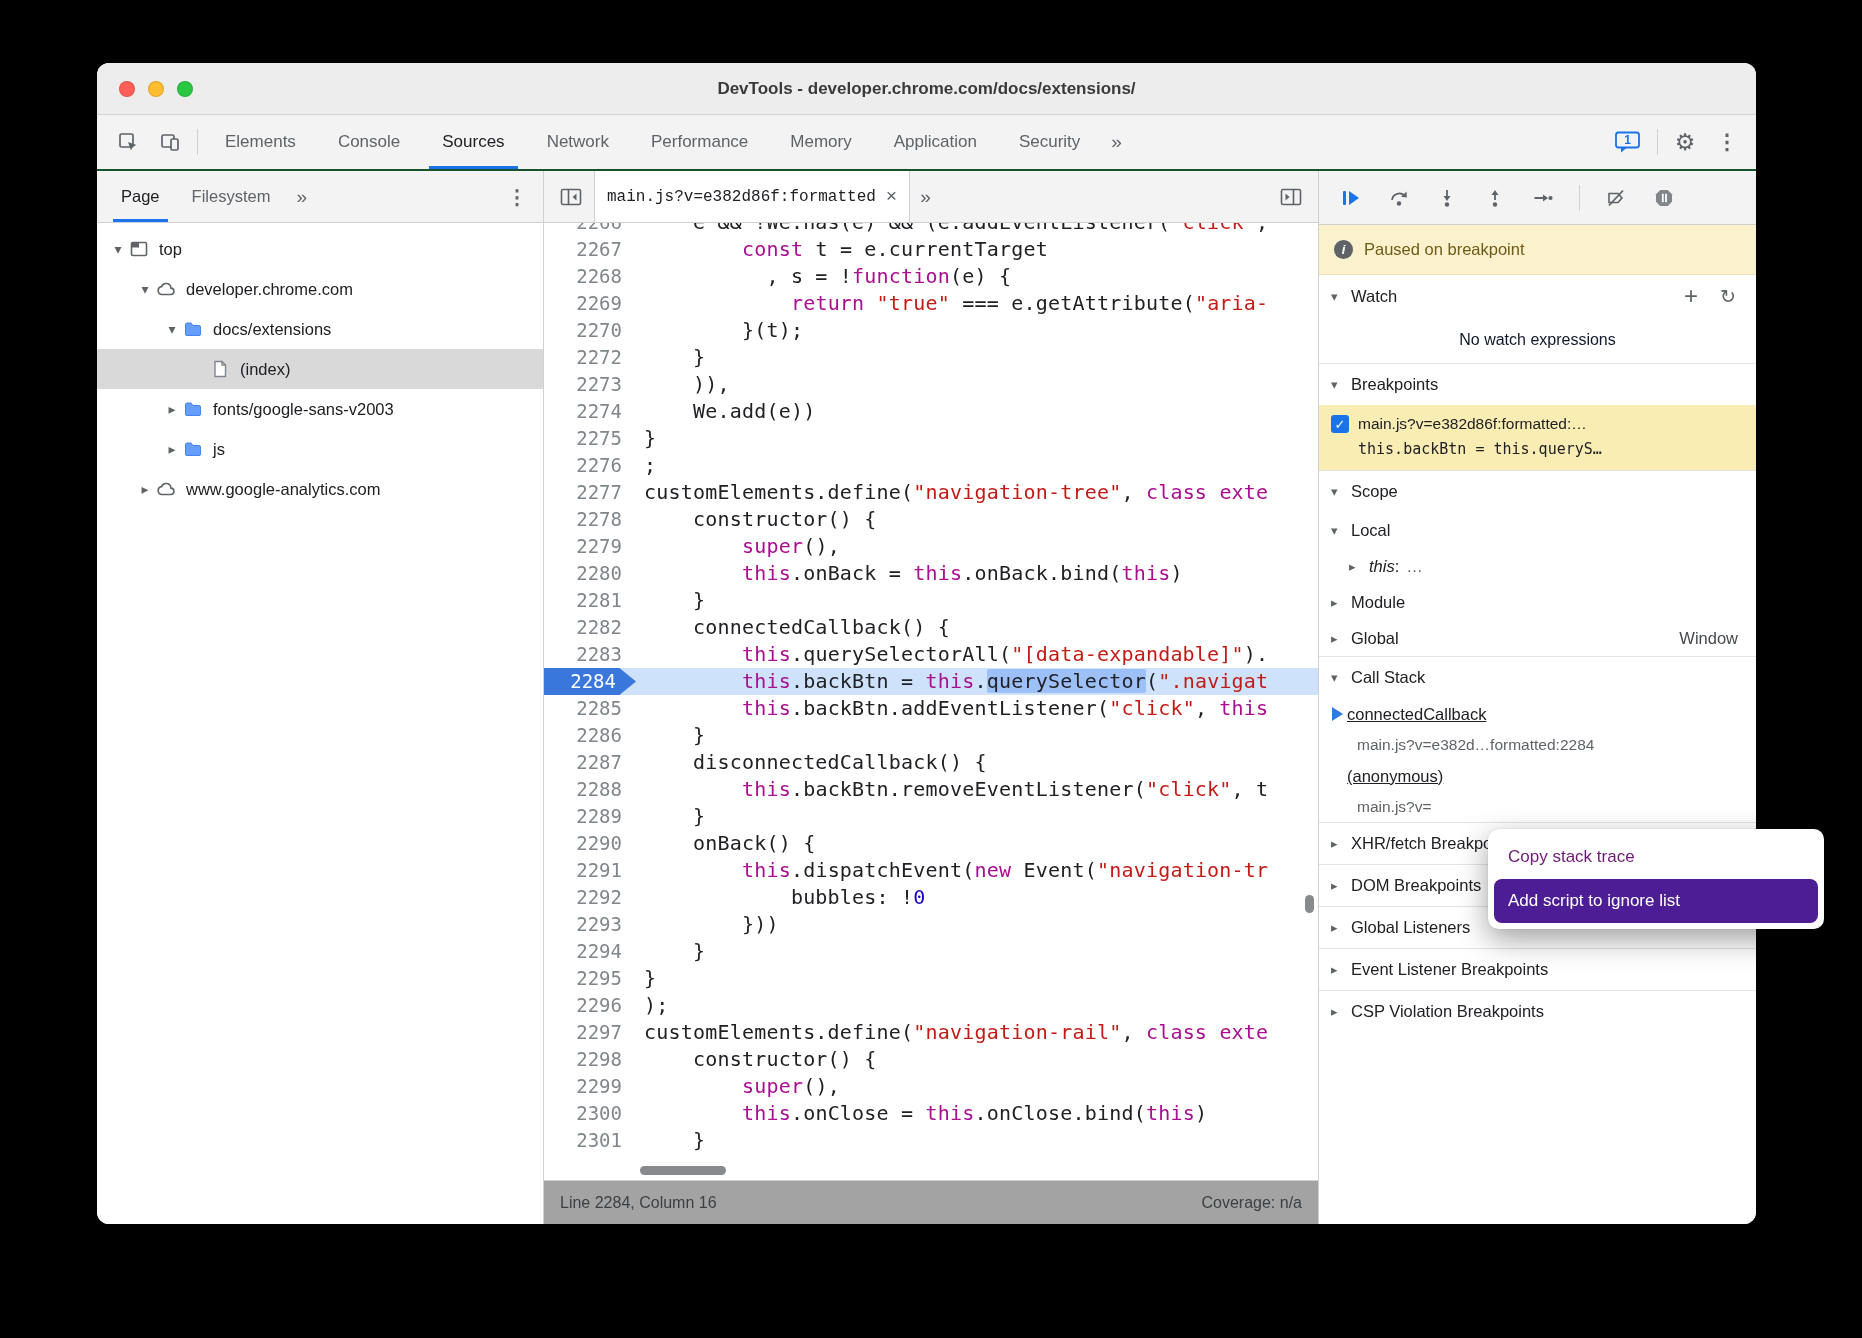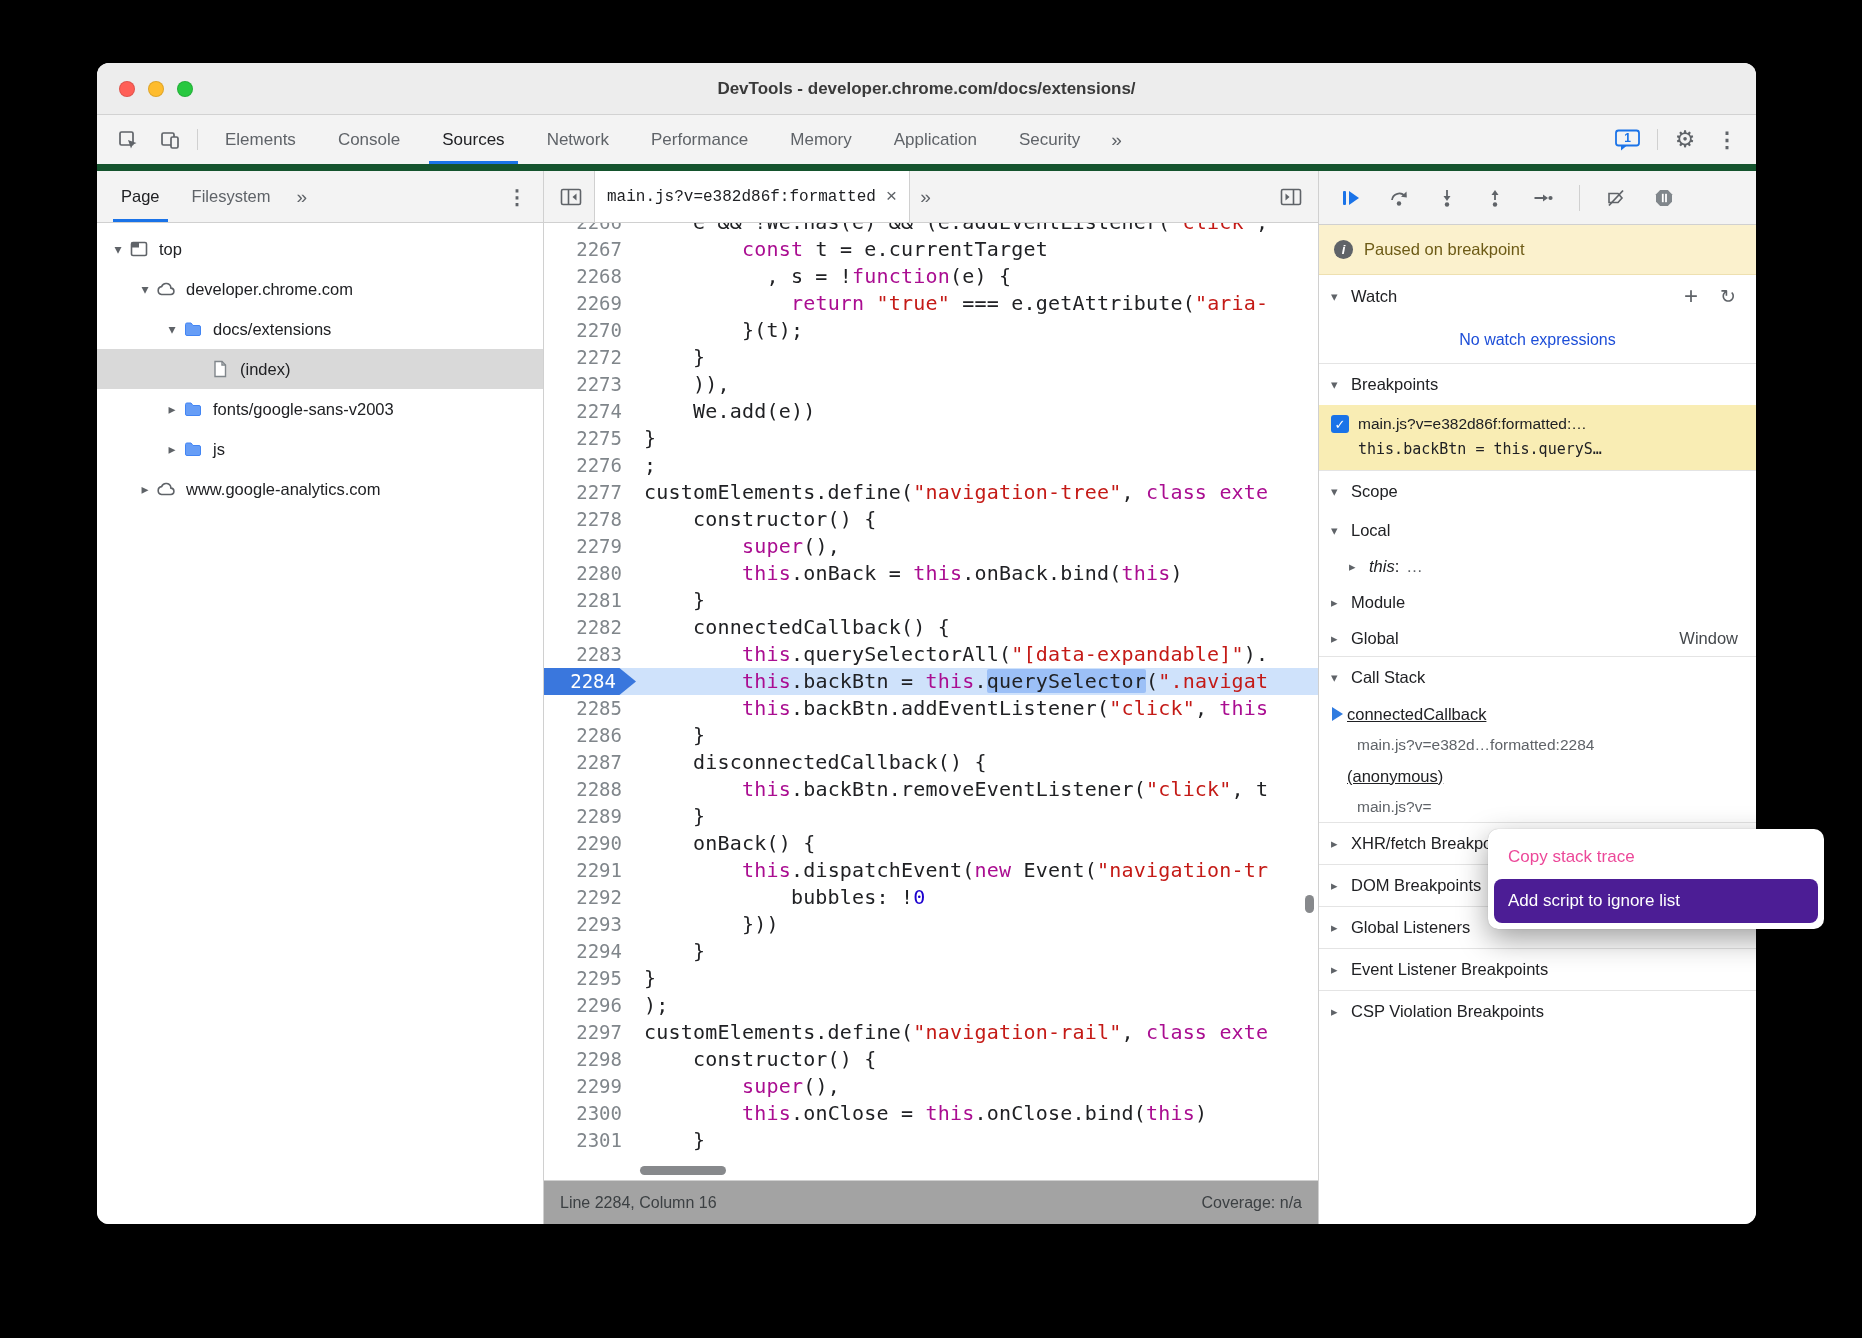--- a/index.html
+++ b/index.html
@@ -21,21 +21,21 @@
   .titlebar {
     flex:0 0 52px; background:#ededed; border-bottom:1px solid #d2d2d2;
     display:flex; align-items:center; justify-content:center; position:relative;
   }
   .traffic { position:absolute; left:22px; top:0; bottom:0; display:flex; align-items:center; gap:13px; }
   .dot { width:16px; height:16px; border-radius:50%; border:1px solid rgba(0,0,0,.12); }
   .dot.red { background:#ff5f57; } .dot.yellow { background:#febc2e; } .dot.green { background:#28c840; }
   .title { font-size:17px; font-weight:700; color:#3a3a3a; }
   
   .toolbar {
-    flex:0 0 56px; background:#f3f3f3; border-bottom:7px solid #14532d;
+    flex:0 0 56px; background:#f3f3f3; border-bottom:2px solid #14532d;
     display:flex; align-items:stretch; padding:0 8px 0 10px;
   }
   .tb-icon { display:flex; align-items:center; justify-content:center; width:42px; color:#5f6368; }
   .vsep { width:1px; background:#d0d0d0; margin:14px 6px; }
   .panel-tabs { display:flex; align-items:stretch; }
   .panel-tab {
     display:flex; align-items:center; padding:0 21px; font-size:17px; color:#5f6368; position:relative;
   }
   .panel-tab.active { color:#202124; }
   .panel-tab.active::after { content:""; position:absolute; left:8px; right:8px; bottom:0; height:3px; background:#1a73e8; }
@@ -123,21 +123,21 @@
   .dbg-body { flex:1; overflow:hidden; }
   .sec-hdr {
     height:42px; display:flex; align-items:center; padding:0 12px;
     border-top:1px solid #e4e4e4; background:#fff; font-size:16.5px; color:#202124;
   }
   .dbg-body > .sec-hdr:first-child { border-top:none; }
   .tri { flex:0 0 20px; color:#5f6368; font-size:13px; }
   .sec-actions { margin-left:auto; display:flex; align-items:center; gap:22px; color:#5f6368; padding-right:8px; }
   .act-plus { font-size:24px; line-height:1; }
   .act-refresh { font-size:19px; }
-  .watch-empty { height:46px; display:flex; align-items:center; justify-content:center; font-size:16px; color:#1d4ed8; }
+  .watch-empty { height:46px; display:flex; align-items:center; justify-content:center; font-size:16px; color:#0f172a; }
   .bp-entry { background:#f9edb4; padding:10px 12px 12px; }
   .bp-row1 { display:flex; align-items:center; gap:9px; }
   .checkbox {
     flex:0 0 18px; width:18px; height:18px; border-radius:3px; background:#1a73e8; color:#fff;
     display:flex; align-items:center; justify-content:center; font-size:13px;
   }
   .bp-loc { font-size:15.5px; color:#202124; white-space:nowrap; overflow:hidden; }
   .bp-code {
     margin:7px 0 0 27px; font-family:"DejaVu Sans Mono","Liberation Mono",monospace;
     font-size:15px; color:#202124; white-space:nowrap; overflow:hidden;
@@ -153,21 +153,21 @@
     content:""; position:absolute; left:13px; top:50%; transform:translateY(-50%);
     border-left:11px solid #2f7be0; border-top:7px solid transparent; border-bottom:7px solid transparent;
   }
   .cs-loc { height:30px; line-height:30px; padding:0 12px 0 38px; font-size:15.5px; color:#5f6368; white-space:nowrap; overflow:hidden; }
   
   .context-menu {
     position:absolute; left:1488px; top:829px; width:336px; background:#fff;
     border-radius:10px; padding:6px; z-index:40;
     box-shadow:0 10px 30px rgba(0,0,0,.38), 0 0 1px rgba(0,0,0,.3);
   }
-  .menu-item { height:44px; display:flex; align-items:center; padding:0 14px; border-radius:8px; font-size:17px; color:#ec4899; }
+  .menu-item { height:44px; display:flex; align-items:center; padding:0 14px; border-radius:8px; font-size:17px; color:#701a75; }
   .menu-item.selected { background:#4c1d95; color:#fff; }
 </style>
 </head>
 <body>
 
 <div class="window">
 
   <div class="titlebar">
     <div class="traffic">
       <span class="dot red"></span>

